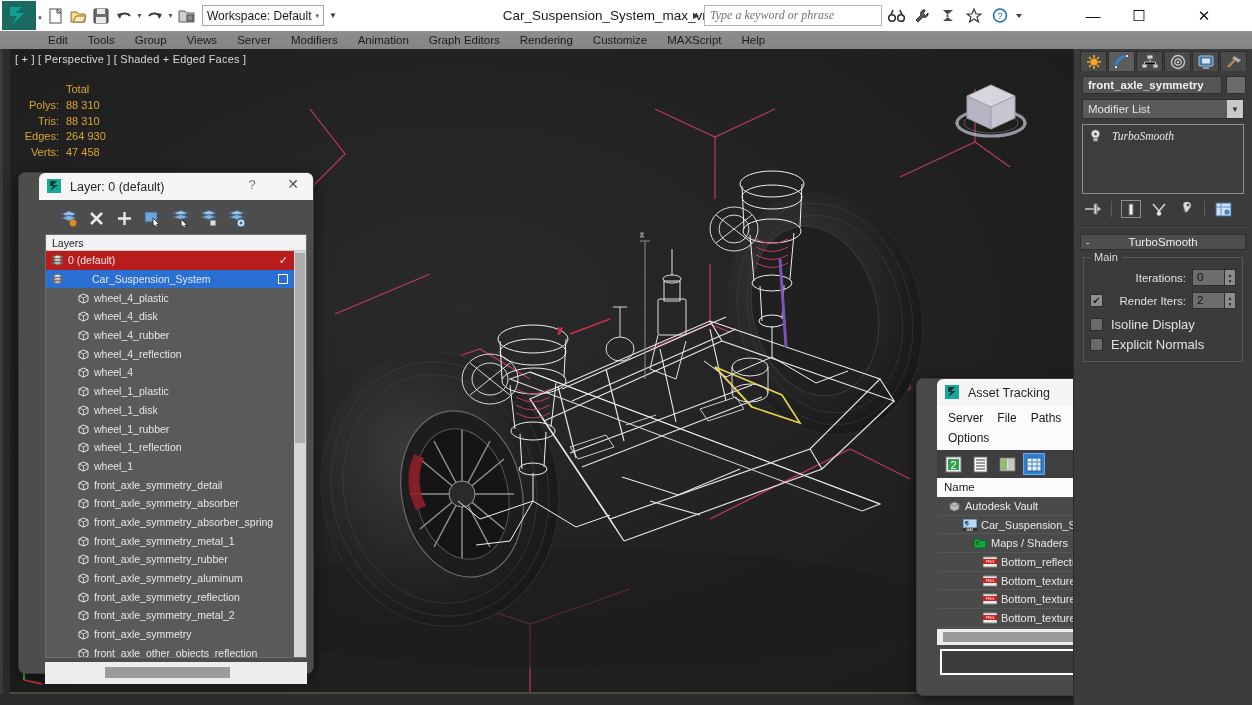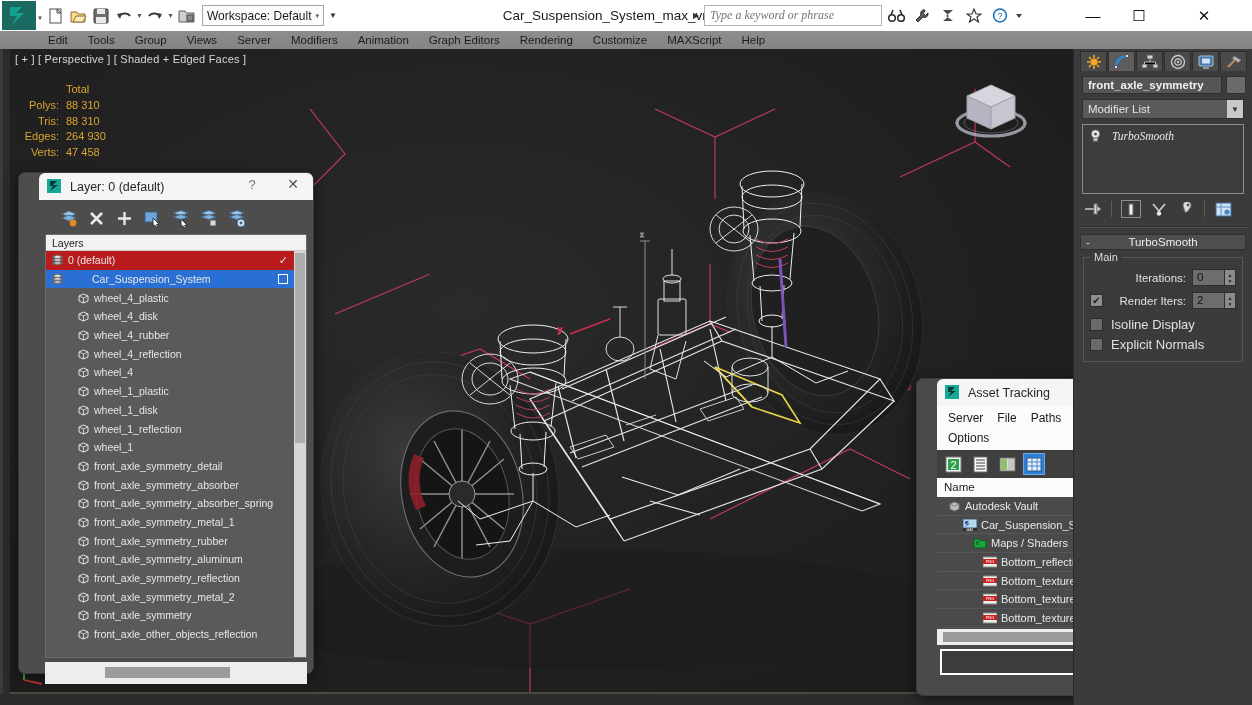--- a/index.html
+++ b/index.html
@@ -739,20 +739,29 @@
               </span>
               <span class="nm">wheel_1_disk</span>
             </div>
             <div class="lrow ind2">
               <span class="lico">
                 <svg width="13" height="12">
                   <path d="M2 4 L6.5 2 L11 4 L11 9 L6.5 11 L2 9 Z" fill="none" stroke="#e6e6e6" stroke-width="1"></path>
                   <path d="M2 4 L6.5 6 L11 4 M6.5 6 L6.5 11" stroke="#e6e6e6" stroke-width="0.8" fill="none"></path>
                 </svg>
               </span>
+              <span class="nm">wheel_1_rubber</span>
+            </div>
+            <div class="lrow ind2">
+              <span class="lico">
+                <svg width="13" height="12">
+                  <path d="M2 4 L6.5 2 L11 4 L11 9 L6.5 11 L2 9 Z" fill="none" stroke="#e6e6e6" stroke-width="1"></path>
+                  <path d="M2 4 L6.5 6 L11 4 M6.5 6 L6.5 11" stroke="#e6e6e6" stroke-width="0.8" fill="none"></path>
+                </svg>
+              </span>
               <span class="nm">wheel_1_reflection</span>
             </div>
             <div class="lrow ind2">
               <span class="lico">
                 <svg width="13" height="12">
                   <path d="M2 4 L6.5 2 L11 4 L11 9 L6.5 11 L2 9 Z" fill="none" stroke="#e6e6e6" stroke-width="1"></path>
                   <path d="M2 4 L6.5 6 L11 4 M6.5 6 L6.5 11" stroke="#e6e6e6" stroke-width="0.8" fill="none"></path>
                 </svg>
               </span>
               <span class="nm">wheel_1</span>

